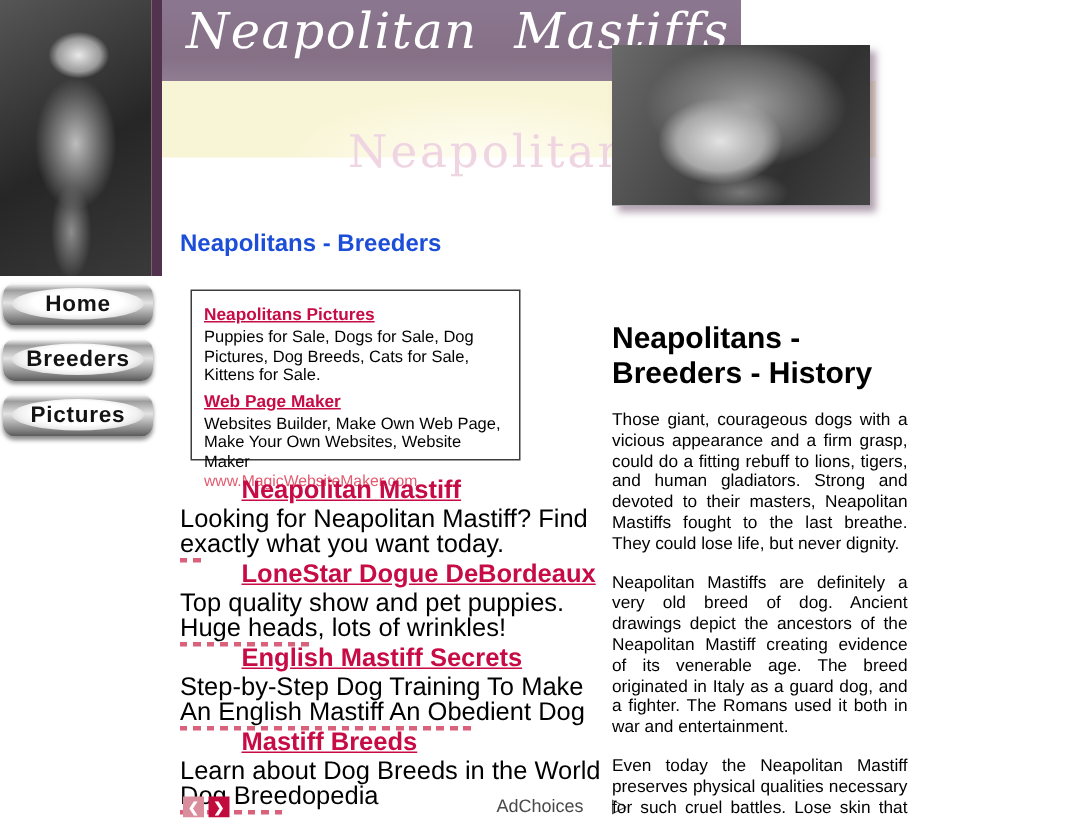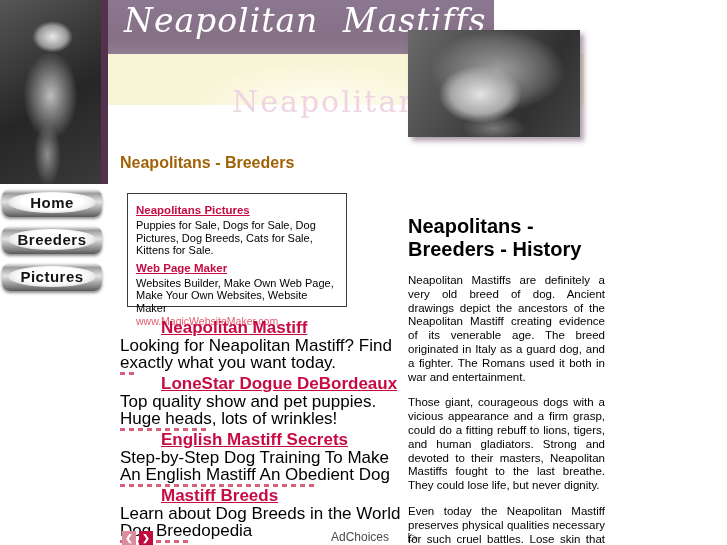--- a/index.html
+++ b/index.html
@@ -67,21 +67,21 @@
   }
   .nav-btn span {
     position:absolute; left:0; top:0; right:0; bottom:1px;
     display:flex; align-items:center; justify-content:center;
     font-size:15px; font-weight:600; color:#141414; letter-spacing:.5px;
   }
 
   
   .page-heading {
     position:absolute; left:120px; top:154px;
-    font-size:16px; font-weight:bold; color:#a16207;
+    font-size:16px; font-weight:bold; color:#1d4ed8;
   }
   .ad-box {
     position:absolute; left:127px; top:193px; width:220px; height:114px;
     border:1px solid #3c3c3c; box-sizing:border-box; padding:6px 8px 0 8px;
     background:#ffffff;
   }
   .ad-title {
     font-size:11.5px; font-weight:bold; color:#c60b45;
     text-decoration:underline; cursor:pointer; display:inline-block;
   }
@@ -206,16 +206,16 @@
   </div>
 </div>
 
 <div class="adchoices">
   <span>AdChoices</span>
   <span class="icon">▷</span>
 </div>
 
 <div class="article">
   <div class="article-heading">Neapolitans - Breeders - History</div>
+  <p>Those giant, courageous dogs with a vicious appearance and a firm grasp, could do a fitting rebuff to lions, tigers, and human gladiators. Strong and devoted to their masters, Neapolitan Mastiffs fought to the last breathe. They could lose life, but never dignity.</p>
   <p>Neapolitan Mastiffs are definitely a very old breed of dog. Ancient drawings depict the ancestors of the Neapolitan Mastiff creating evidence of its venerable age. The breed originated in Italy as a guard dog, and a fighter. The Romans used it both in war and entertainment.</p>
-  <p>Those giant, courageous dogs with a vicious appearance and a firm grasp, could do a fitting rebuff to lions, tigers, and human gladiators. Strong and devoted to their masters, Neapolitan Mastiffs fought to the last breathe. They could lose life, but never dignity.</p>
   <p>Even today the Neapolitan Mastiff preserves physical qualities necessary for such cruel battles. Lose skin that forms numerous wrinkles on the head and</p>
 </div>
 
 </body></html>

